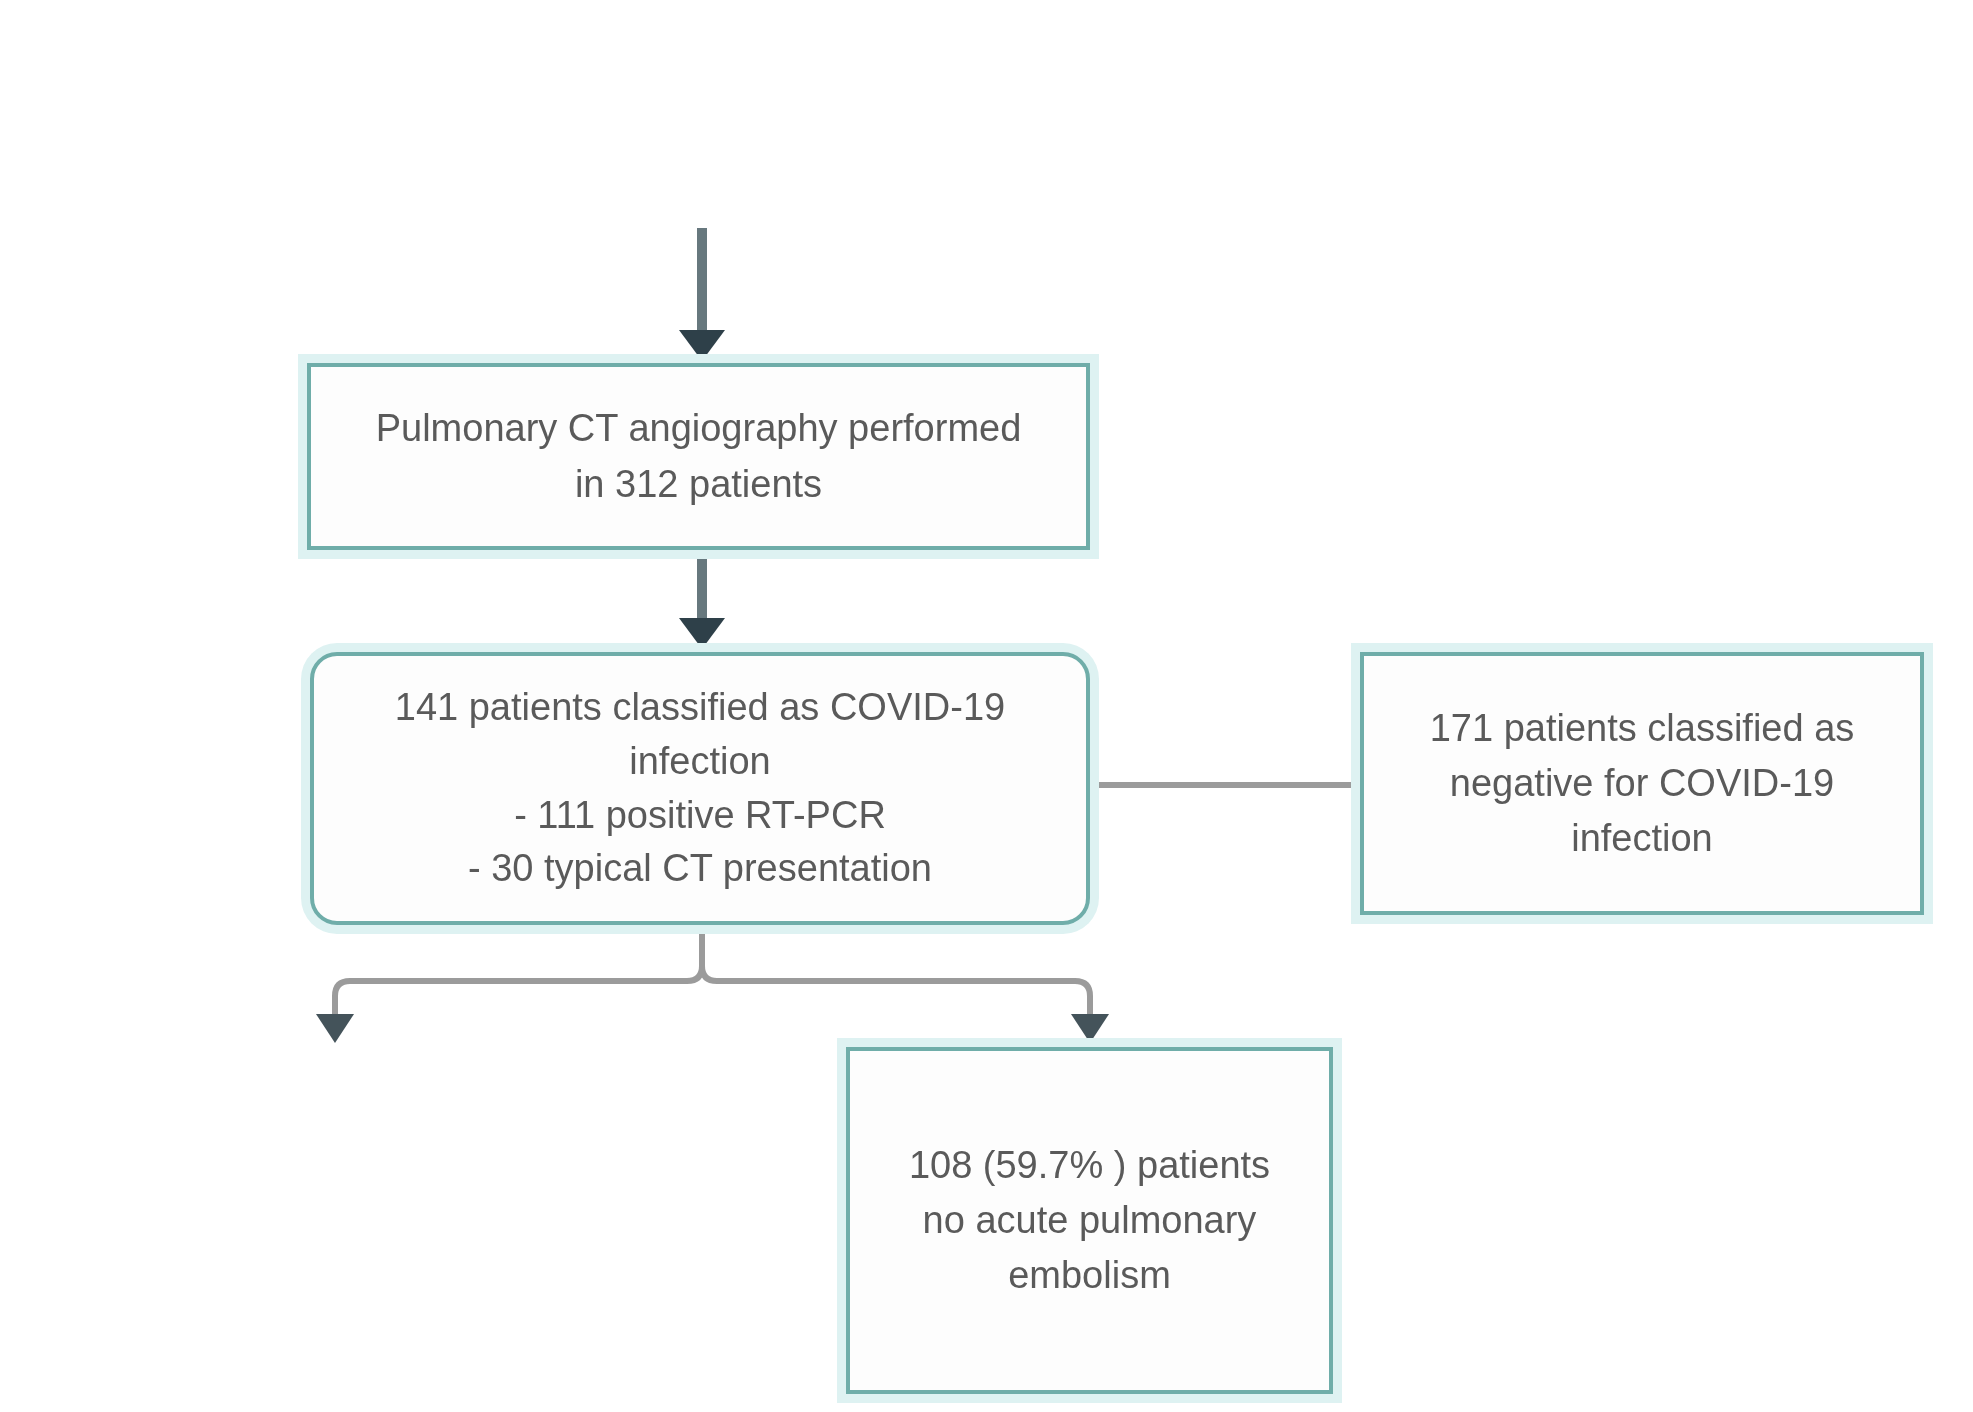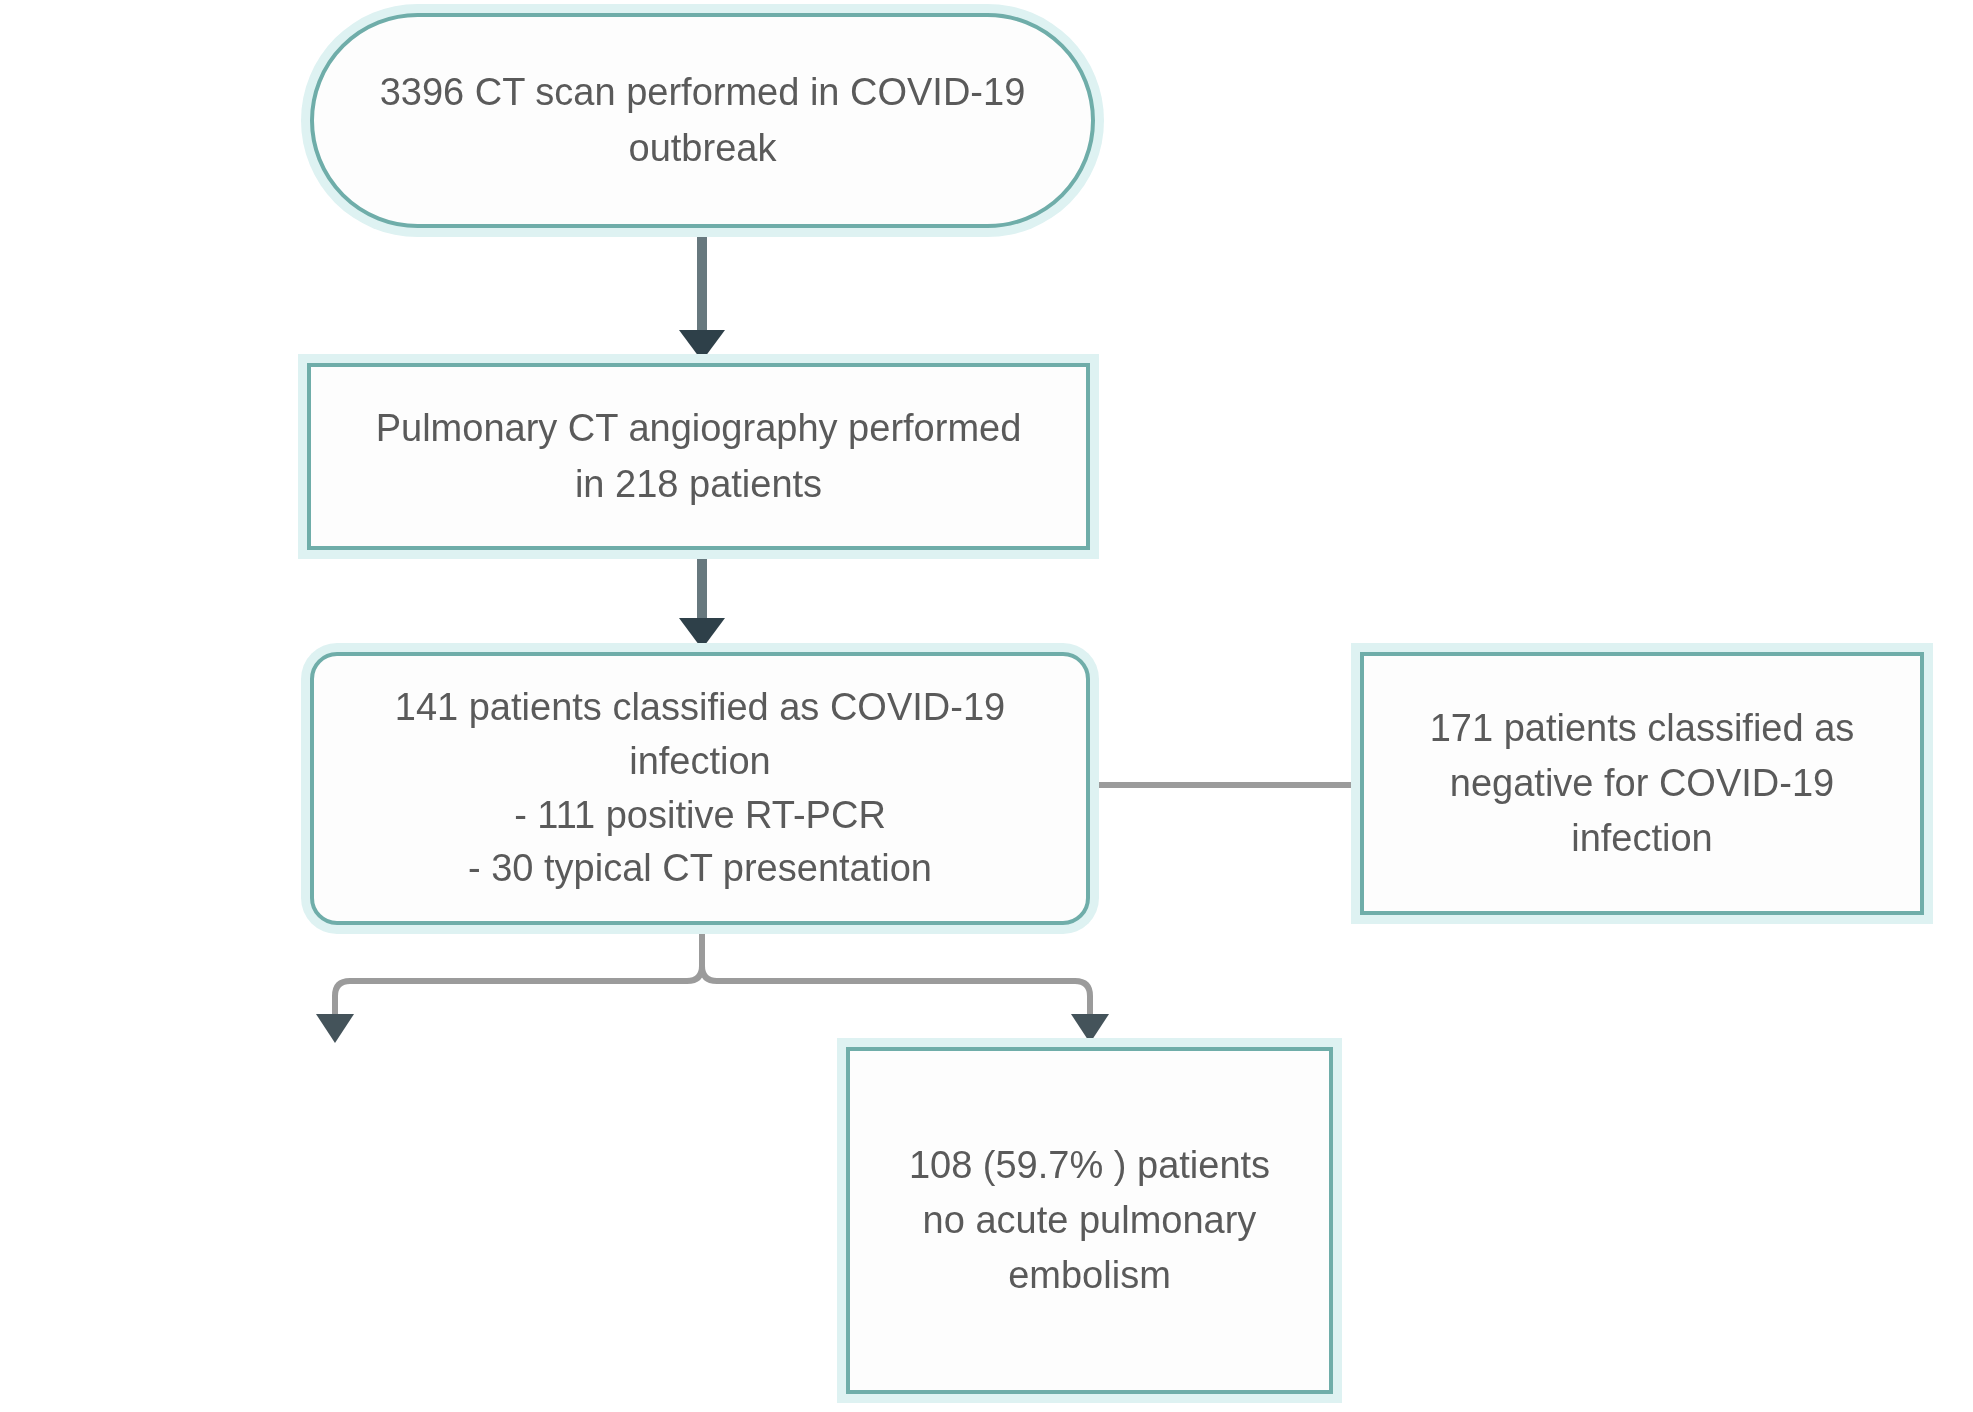--- a/index.html
+++ b/index.html
@@ -69,28 +69,24 @@
       <path class="branch" d="M702,925 L702,966 Q702,981 687,981 L350,981 Q335,981 335,996 L335,1016"></path>
       <polygon class="branch-head" points="335,1043 316,1014 354,1014"></polygon>
     </g>
 
     <g>
       <path class="branch" d="M702,925 L702,966 Q702,981 717,981 L1075,981 Q1090,981 1090,996 L1090,1016"></path>
       <polygon class="branch-head" points="1090,1043 1071,1014 1109,1014"></polygon>
     </g>
   </svg>
 
-  <div class="node stadium" id="node-ct-scans">
-    <span class="node-text">3396 CT scan performed in COVID-19
-outbreak</span>
-  </div>
 
   <div class="node" id="node-pulmonary-cta">
     <span class="node-text">Pulmonary CT angiography performed
-in 218 patients</span>
+in 312 patients</span>
   </div>
 
   <div class="node" id="node-covid-positive">
     <span class="node-text">141 patients classified as COVID-19
 infection
 - 111 positive RT-PCR
 - 30 typical CT presentation</span>
   </div>
 
   <div class="node" id="node-covid-negative">

